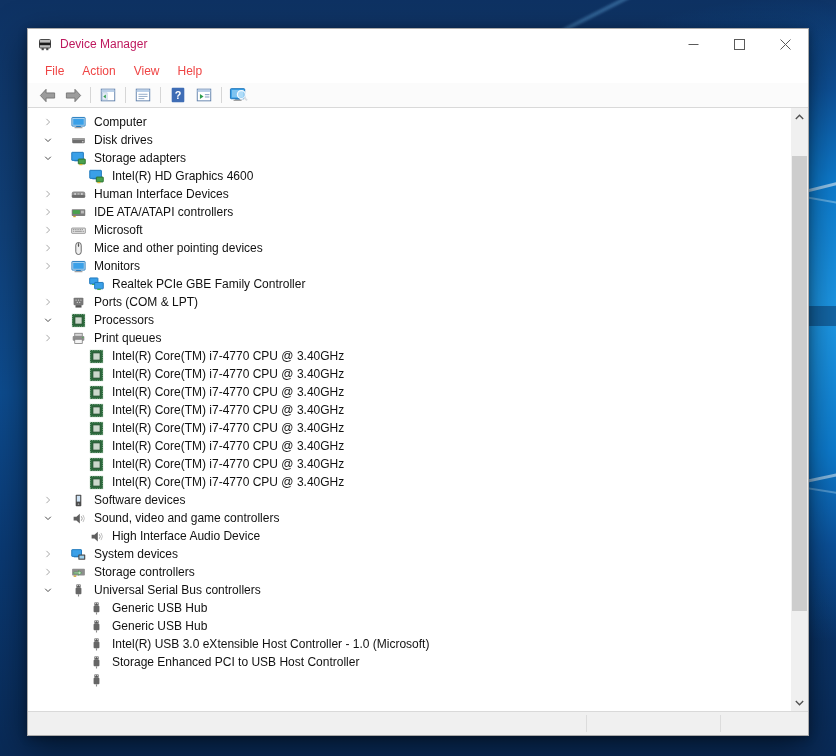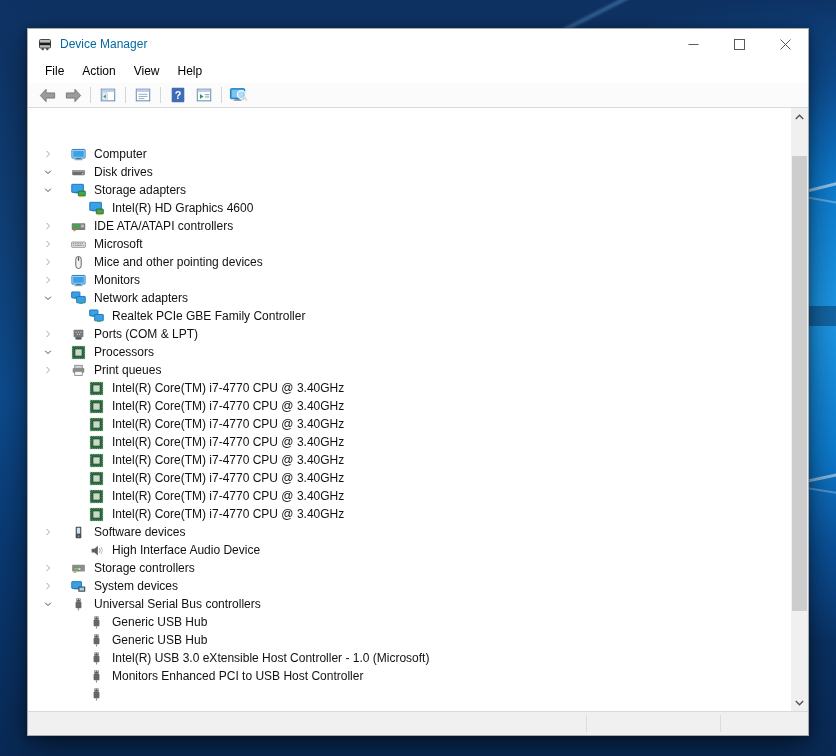--- a/index.html
+++ b/index.html
@@ -22,38 +22,38 @@
   .window {
     position:absolute; left:27px; top:28px; width:782px; height:708px;
     background:#ffffff; border:1px solid #ababab;
     box-shadow: 0 12px 34px rgba(0,0,0,0.5), 0 2px 8px rgba(0,0,0,0.3);
     display:flex; flex-direction:column;
   }
 
   
   .titlebar { height:30px; background:#ffffff; display:flex; align-items:center; flex:0 0 auto; }
   .title-icon { width:16px; height:16px; margin-left:9px; flex:0 0 auto; }
-  .title-text { margin-left:7px; font-size:12px; color:#0369a1; }
+  .title-text { margin-left:7px; font-size:12px; color:#be185d; }
   .caption-buttons { margin-left:auto; display:flex; height:100%; }
   .cap-btn { width:46px; height:100%; display:flex; align-items:center; justify-content:center; }
   .cap-btn svg { display:block; }
 
   
   .menubar { height:24px; background:#ffffff; display:flex; align-items:center; padding-left:8px; flex:0 0 auto; }
-  .menu-item { font-size:12px; color:#000000; padding:3px 9px; }
+  .menu-item { font-size:12px; color:#ef4444; padding:3px 9px; }
 
   
   .toolbar { height:25px; background:#fbfbfb; border-bottom:1px solid #d9d9d9; display:flex; align-items:center; padding-left:6px; flex:0 0 auto; }
   .tool-btn { width:26px; height:22px; display:flex; align-items:center; justify-content:center; }
   .tool-btn svg { display:block; }
   .tool-sep { width:1px; height:16px; background:#d6d6d6; margin:0 4px; }
 
   
   .content { position:relative; flex:1 1 auto; background:#ffffff; overflow:hidden; }
-  .tree { position:absolute; left:0; top:0; right:17px; bottom:0; overflow:hidden; padding-top:5px;margin-top:32px; }
+  .tree { position:absolute; left:0; top:0; right:17px; bottom:0; overflow:hidden; padding-top:5px; }
   .row { height:18px; display:flex; align-items:center; white-space:nowrap; }
   .expander { width:16px; height:16px; margin-left:12px; display:flex; align-items:center; justify-content:center; flex:0 0 auto; }
   .row.lvl1 .indent { width:61px; flex:0 0 auto; }
   .node-icon { width:15px; height:15px; margin-left:15px; flex:0 0 auto; display:flex; align-items:center; justify-content:center; }
   .row.lvl1 .node-icon { margin-left:0; }
   .node-icon svg { width:15px; height:15px; display:block; }
   .row-label { font-size:12px; color:#111; margin-left:8px; }
 
   
   .vscroll { position:absolute; right:0; top:0; bottom:0; width:17px; background:#f0f0f0; }
@@ -235,20 +235,37 @@
             <span class="row-label">Intel(R) HD Graphics 4600</span>
           </div>
           <div class="row lvl0">
             <span class="expander">
               <svg width="10" height="10" viewBox="0 0 16 16">
                 <path d="M5.5 3 L10.5 8 L5.5 13" fill="none" stroke="#a0a0a0" stroke-width="1.5"></path>
               </svg>
             </span>
             <span class="node-icon">
               <svg viewBox="0 0 16 16">
+                <rect x="0.8" y="4.8" width="14.4" height="6.6" rx="2.2" fill="#8f8f8f"></rect>
+                <rect x="0.8" y="8.4" width="14.4" height="3" rx="1.4" fill="#6c6c6c"></rect>
+                <circle cx="4.4" cy="7.4" r="1" fill="#d8d8d8"></circle>
+                <circle cx="11.6" cy="7.4" r="1" fill="#d8d8d8"></circle>
+                <rect x="7" y="6.9" width="2" height="1" fill="#d0d0d0"></rect>
+              </svg>
+            </span>
+            <span class="row-label">Human Interface Devices</span>
+          </div>
+          <div class="row lvl0">
+            <span class="expander">
+              <svg width="10" height="10" viewBox="0 0 16 16">
+                <path d="M5.5 3 L10.5 8 L5.5 13" fill="none" stroke="#a0a0a0" stroke-width="1.5"></path>
+              </svg>
+            </span>
+            <span class="node-icon">
+              <svg viewBox="0 0 16 16">
                 <rect x="0.8" y="4.4" width="14.4" height="7.2" rx="0.8" fill="#7d7d7d"></rect>
                 <rect x="1.9" y="5.5" width="7.6" height="4" fill="#49a24d"></rect>
                 <rect x="10.6" y="6" width="3.2" height="3" fill="#bcbcbc"></rect>
                 <rect x="2.4" y="11.6" width="2.6" height="1.4" fill="#c9a227"></rect>
               </svg>
             </span>
             <span class="row-label">IDE ATA/ATAPI controllers</span>
           </div>
           <div class="row lvl0">
             <span class="expander">
@@ -298,36 +315,20 @@
             <span class="node-icon">
               <svg viewBox="0 0 16 16">
                 <rect x="1" y="2.6" width="14" height="9.2" rx="0.6" fill="#d4e8f8" stroke="#1b75bb"></rect>
                 <rect x="2.3" y="3.9" width="11.4" height="6.6" fill="#3aa0e8"></rect>
                 <rect x="5.5" y="11.8" width="5" height="1.1" fill="#1b75bb"></rect>
                 <rect x="3.8" y="12.9" width="8.4" height="1.2" fill="#9a9a9a"></rect>
               </svg>
             </span>
             <span class="row-label">Monitors</span>
           </div>
-          <div class="row lvl0">
-            <span class="expander">
-              <svg width="10" height="10" viewBox="0 0 16 16">
-                <path d="M3.5 6 L8 10.5 L12.5 6" fill="none" stroke="#3f3f3f" stroke-width="1.5"></path>
-              </svg>
-            </span>
-            <span class="node-icon">
-              <svg viewBox="0 0 16 16">
-                <rect x="0.7" y="1" width="8.8" height="6.4" rx="0.5" fill="#3aa0e8" stroke="#1b75bb"></rect>
-                <rect x="3.2" y="7.4" width="3.6" height="1.1" fill="#4caf50"></rect>
-                <rect x="6" y="5.8" width="9.2" height="6.8" rx="0.5" fill="#3aa0e8" stroke="#1b75bb"></rect>
-                <rect x="8.8" y="12.6" width="3.8" height="1.3" fill="#4caf50"></rect>
-              </svg>
-            </span>
-            <span class="row-label">Network adapters</span>
-          </div>
           <div class="row lvl1">
             <span class="indent"></span>
             <span class="node-icon">
               <svg viewBox="0 0 16 16">
                 <rect x="0.7" y="1" width="8.8" height="6.4" rx="0.5" fill="#3aa0e8" stroke="#1b75bb"></rect>
                 <rect x="3.2" y="7.4" width="3.6" height="1.1" fill="#4caf50"></rect>
                 <rect x="6" y="5.8" width="9.2" height="6.8" rx="0.5" fill="#3aa0e8" stroke="#1b75bb"></rect>
                 <rect x="8.8" y="12.6" width="3.8" height="1.3" fill="#4caf50"></rect>
               </svg>
             </span>
@@ -481,61 +482,76 @@
             </span>
             <span class="node-icon">
               <svg viewBox="0 0 16 16">
                 <rect x="5" y="1.8" width="6" height="12.4" rx="0.8" fill="#4a4a4a"></rect>
                 <rect x="6.2" y="3" width="3.6" height="6.2" fill="#cfe3f5"></rect>
                 <circle cx="8" cy="11.9" r="0.9" fill="#9a9a9a"></circle>
               </svg>
             </span>
             <span class="row-label">Software devices</span>
           </div>
-          <div class="row lvl1">
-            <span class="indent"></span>
+          <div class="row lvl0">
+            <span class="expander">
+              <svg width="10" height="10" viewBox="0 0 16 16">
+                <path d="M3.5 6 L8 10.5 L12.5 6" fill="none" stroke="#3f3f3f" stroke-width="1.5"></path>
+              </svg>
+            </span>
             <span class="node-icon">
               <svg viewBox="0 0 16 16">
                 <polygon points="2.8,6 5.8,6 9.4,2.8 9.4,13.2 5.8,10 2.8,10" fill="#5f5f5f"></polygon>
                 <path d="M11 5.6 q2 2.4 0 4.8" stroke="#9a9a9a" stroke-width="1" fill="none"></path>
                 <path d="M12.8 4.2 q3 3.8 0 7.6" stroke="#bdbdbd" stroke-width="1" fill="none"></path>
               </svg>
             </span>
+            <span class="row-label">Sound, video and game controllers</span>
+          </div>
+          <div class="row lvl1">
+            <span class="indent"></span>
+            <span class="node-icon">
+              <svg viewBox="0 0 16 16">
+                <polygon points="2.8,6 5.8,6 9.4,2.8 9.4,13.2 5.8,10 2.8,10" fill="#5f5f5f"></polygon>
+                <path d="M11 5.6 q2 2.4 0 4.8" stroke="#9a9a9a" stroke-width="1" fill="none"></path>
+                <path d="M12.8 4.2 q3 3.8 0 7.6" stroke="#bdbdbd" stroke-width="1" fill="none"></path>
+              </svg>
+            </span>
             <span class="row-label">High Interface Audio Device</span>
-          </div>
-          <div class="row lvl0">
-            <span class="expander">
-              <svg width="10" height="10" viewBox="0 0 16 16">
-                <path d="M5.5 3 L10.5 8 L5.5 13" fill="none" stroke="#a0a0a0" stroke-width="1.5"></path>
-              </svg>
-            </span>
-            <span class="node-icon">
-              <svg viewBox="0 0 16 16">
-                <rect x="1.2" y="4" width="13.6" height="7.2" rx="0.8" fill="#8d8d8d"></rect>
-                <path d="M3 7.6 L8 7.6 L8 5.9 L11.4 8.4 L8 10.9 L8 9.2 L3 9.2 Z" fill="#bfe3bf" stroke="#3f8f46" stroke-width="0.6"></path>
-                <rect x="2.8" y="11.2" width="2.8" height="1.4" fill="#c9a227"></rect>
-              </svg>
-            </span>
-            <span class="row-label">Storage controllers</span>
           </div>
           <div class="row lvl0">
             <span class="expander">
               <svg width="10" height="10" viewBox="0 0 16 16">
                 <path d="M5.5 3 L10.5 8 L5.5 13" fill="none" stroke="#a0a0a0" stroke-width="1.5"></path>
               </svg>
             </span>
             <span class="node-icon">
               <svg viewBox="0 0 16 16">
                 <rect x="0.8" y="2.8" width="10.4" height="7.2" rx="0.5" fill="#3aa0e8" stroke="#1b75bb"></rect>
                 <rect x="3" y="10" width="5.2" height="1" fill="#1b75bb"></rect>
                 <rect x="7.8" y="8" width="7.4" height="5.6" rx="0.5" fill="#4a4a4a"></rect>
                 <rect x="9" y="9.2" width="5" height="3.2" fill="#9fd3f0"></rect>
               </svg>
             </span>
             <span class="row-label">System devices</span>
+          </div>
+          <div class="row lvl0">
+            <span class="expander">
+              <svg width="10" height="10" viewBox="0 0 16 16">
+                <path d="M5.5 3 L10.5 8 L5.5 13" fill="none" stroke="#a0a0a0" stroke-width="1.5"></path>
+              </svg>
+            </span>
+            <span class="node-icon">
+              <svg viewBox="0 0 16 16">
+                <rect x="1.2" y="4" width="13.6" height="7.2" rx="0.8" fill="#8d8d8d"></rect>
+                <path d="M3 7.6 L8 7.6 L8 5.9 L11.4 8.4 L8 10.9 L8 9.2 L3 9.2 Z" fill="#bfe3bf" stroke="#3f8f46" stroke-width="0.6"></path>
+                <rect x="2.8" y="11.2" width="2.8" height="1.4" fill="#c9a227"></rect>
+              </svg>
+            </span>
+            <span class="row-label">Storage controllers</span>
           </div>
           <div class="row lvl0">
             <span class="expander">
               <svg width="10" height="10" viewBox="0 0 16 16">
                 <path d="M3.5 6 L8 10.5 L12.5 6" fill="none" stroke="#3f3f3f" stroke-width="1.5"></path>
               </svg>
             </span>
             <span class="node-icon">
               <svg viewBox="0 0 16 16">
                 <rect x="5.8" y="1.6" width="4.4" height="3.4" fill="#4f4f4f"></rect>
@@ -590,21 +606,21 @@
             <span class="indent"></span>
             <span class="node-icon">
               <svg viewBox="0 0 16 16">
                 <rect x="5.8" y="1.6" width="4.4" height="3.4" fill="#4f4f4f"></rect>
                 <rect x="6.6" y="2.3" width="1" height="1.1" fill="#ffffff"></rect>
                 <rect x="8.4" y="2.3" width="1" height="1.1" fill="#ffffff"></rect>
                 <rect x="4.9" y="5" width="6.2" height="7" rx="1" fill="#666"></rect>
                 <rect x="7.4" y="12" width="1.2" height="2.4" fill="#8a8a8a"></rect>
               </svg>
             </span>
-            <span class="row-label">Monitors Enhanced PCI to USB Host Controller</span>
+            <span class="row-label">Storage Enhanced PCI to USB Host Controller</span>
           </div>
           <div class="row lvl1">
             <span class="indent"></span>
             <span class="node-icon">
               <svg viewBox="0 0 16 16">
                 <rect x="5.8" y="1.6" width="4.4" height="3.4" fill="#4f4f4f"></rect>
                 <rect x="6.6" y="2.3" width="1" height="1.1" fill="#ffffff"></rect>
                 <rect x="8.4" y="2.3" width="1" height="1.1" fill="#ffffff"></rect>
                 <rect x="4.9" y="5" width="6.2" height="7" rx="1" fill="#666"></rect>
                 <rect x="7.4" y="12" width="1.2" height="2.4" fill="#8a8a8a"></rect>

